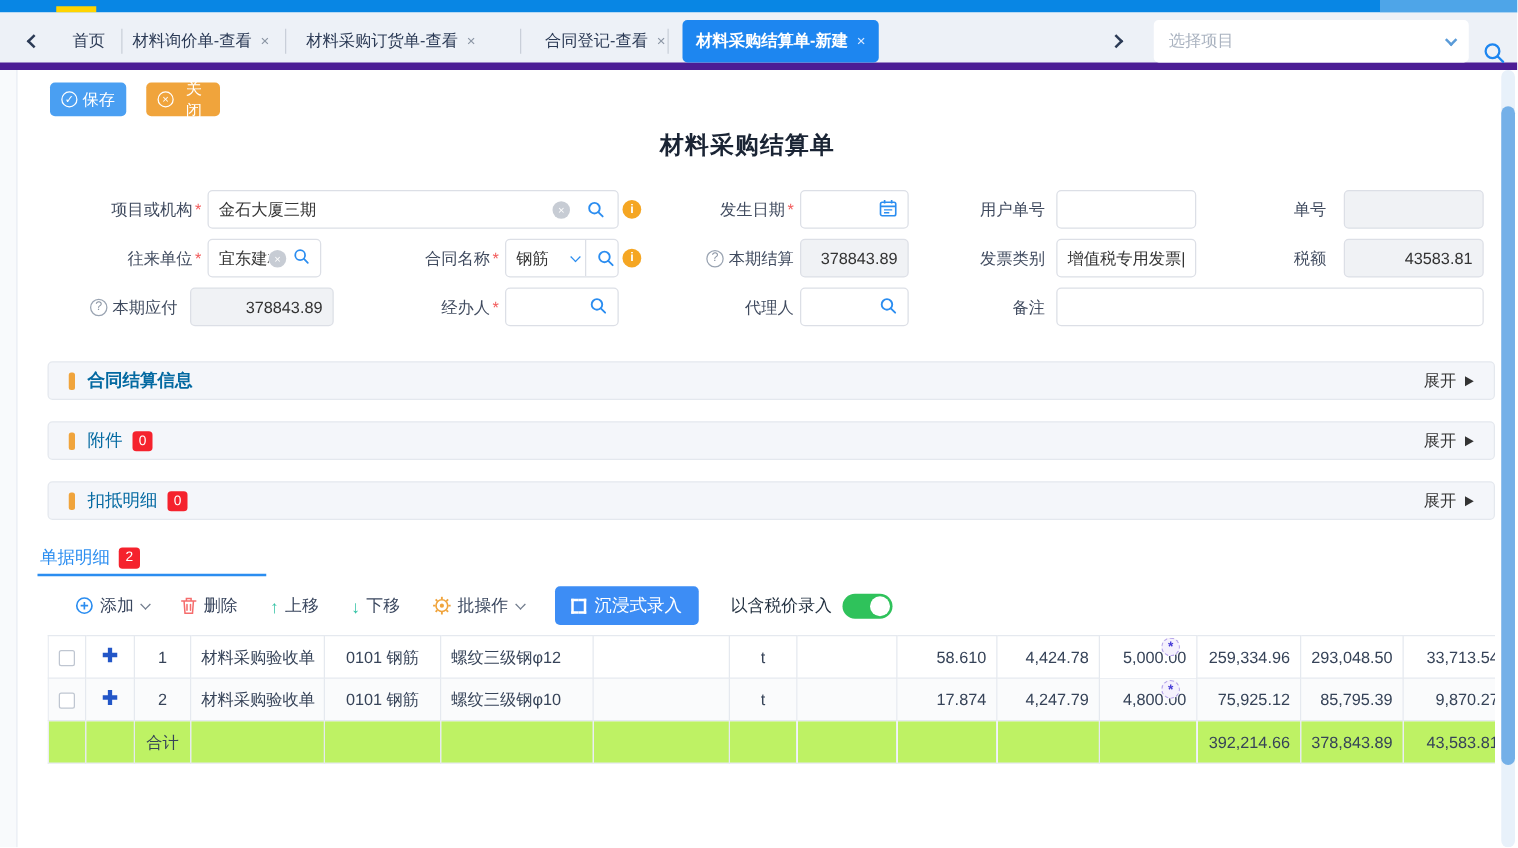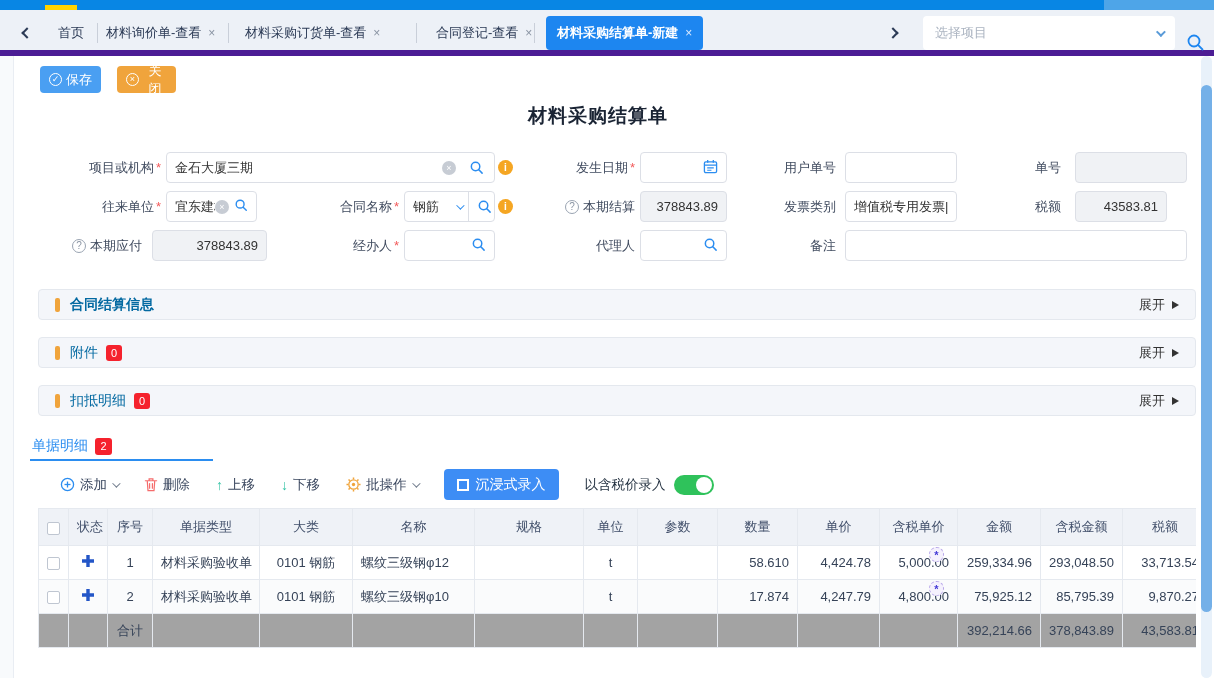--- a/index.html
+++ b/index.html
@@ -85,21 +85,21 @@
 
   
   .grid { position:absolute; left:38px; top:508px; width:1158px; height:170px; overflow:hidden; }
   .grid table { border-collapse:collapse; table-layout:fixed; width:1169px; font-size:13px; }
   .grid th, .grid td { border:1px solid #e5e9ef; padding:0 8px; white-space:nowrap; overflow:hidden; }
   .grid th { background:#eff2f7; color:#42506b; font-weight:normal; height:37px; }
   .grid tr.grp th { height:31px; background:#eef1f6; font-size:13px; }
   .grid tr.grp th.grp-empty { background:#f5f7fa; }
   .grid td { height:34px; color:#364358; background:#fff; }
   .grid tr.alt td { background:#fafbfc; }
-  .grid tr.sum td { background:#a3a3a3; }
+  .grid tr.sum td { background:#bef264; }
   .num { text-align:right; }
   .ctr { text-align:center; }
   .lft { text-align:left; }
   .cb { display:inline-block; width:13px; height:13px; border:1px solid #bfc6d1; border-radius:2px; background:#fff; vertical-align:middle; cursor:pointer; }
   td.rel { position:relative; }
   .cellmark { position:absolute; top:1px; right:13px; width:15px; height:15px; border:1px dashed #b7a6ea; border-radius:50%; background:#f5f1fd; color:#4338d6; font-size:11px; line-height:15px; text-align:center; font-weight:bold; font-style:normal; }
 
   
   .vscroll-track { position:absolute; right:2px; top:56px; width:11px; bottom:0; background:#e8f1fa; border-radius:6px; }
   .vscroll-thumb { position:absolute; left:0; top:29px; width:11px; height:527px; background:#74b0e8; border-radius:6px; cursor:pointer; }
@@ -243,21 +243,21 @@
   <div class="fbox disabled" style="left:640px;top:191px;width:87px">
     <span class="val">378843.89</span>
   </div>
 
   <div class="flabel" style="left:776px;top:191px;width:60px">发票类别</div>
   <div class="fbox" style="left:845px;top:191px;width:112px">
     <span class="val">增值税专用发票|13</span>
   </div>
 
   <div class="flabel" style="left:1021px;top:191px;width:40px">税额</div>
-  <div class="fbox disabled" style="left:1075px;top:191px;width:92px">
+  <div class="fbox disabled" style="left:1075px;top:191px;width:112px">
     <span class="val">43583.81</span>
   </div>
 
   <div class="flabel flex" style="left:30px;top:230px;width:112px">
     <i class="icon-help">?</i>
     <span>本期应付</span>
   </div>
   <div class="fbox disabled" style="left:152px;top:230px;width:115px">
     <span class="val">378843.89</span>
   </div>
@@ -383,37 +383,20 @@
           <col style="width:54px">
         <col style="width:80px">
           <col style="width:80px">
           <col style="width:82px">
           <col style="width:78px">
         <col style="width:83px">
           <col style="width:82px">
           <col style="width:85px">
       </colgroup>
       <tbody>
-      <tr>
-        <th class="ctr"><span class="cb"></span></th>
-        <th class="ctr">状态</th>
-        <th class="ctr">序号</th>
-        <th class="ctr">单据类型</th>
-        <th class="ctr">大类</th>
-        <th class="ctr">名称</th>
-        <th class="ctr">规格</th>
-        <th class="ctr">单位</th>
-        <th class="ctr">参数</th>
-        <th class="ctr">数量</th>
-        <th class="ctr">单价</th>
-        <th class="ctr">含税单价</th>
-        <th class="ctr">金额</th>
-        <th class="ctr">含税金额</th>
-        <th class="ctr">税额</th>
-      </tr>
       <tr>
         <td class="ctr"><span class="cb"></span></td>
         <td class="ctr"><svg width="12" height="12" viewBox="0 0 14 14">
                 <path d="M5 0h4v5h5v4H9v5H5V9H0V5h5z" fill="#2356c7"></path>
               </svg></td>
         <td class="ctr">1</td>
         <td class="ctr">材料采购验收单</td>
         <td class="ctr">0101 钢筋</td>
         <td class="lft">螺纹三级钢φ12</td>
         <td class="lft"></td>

